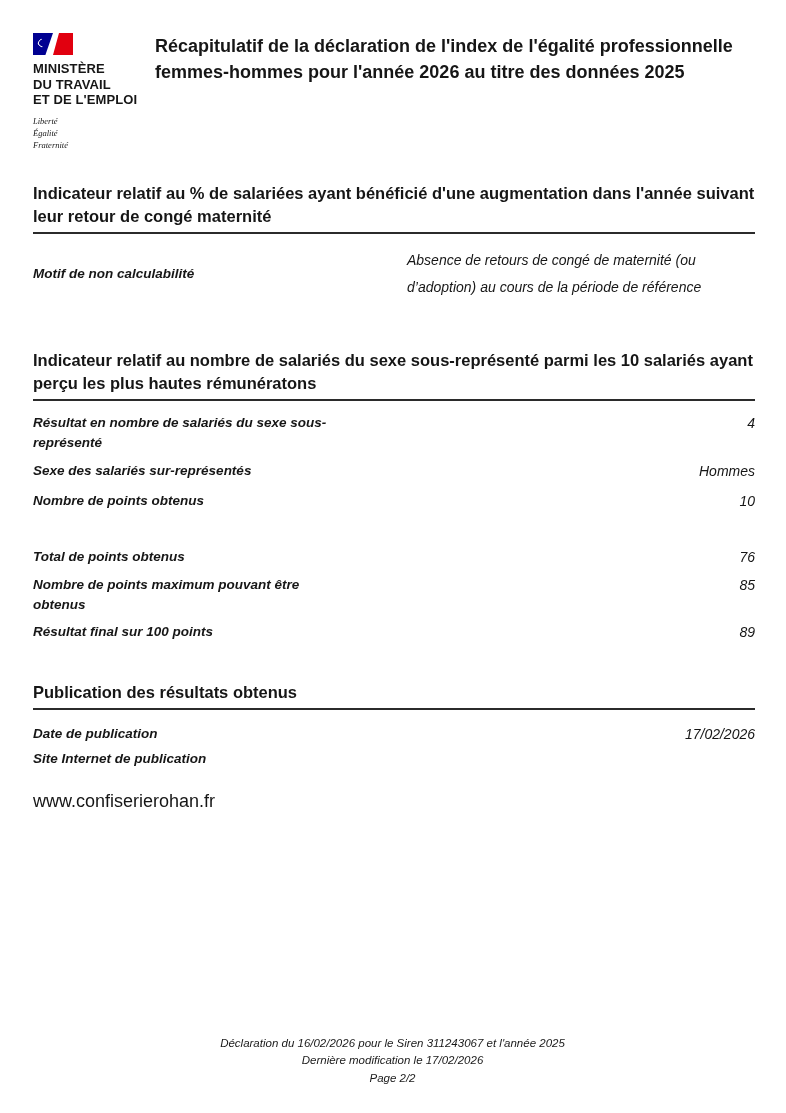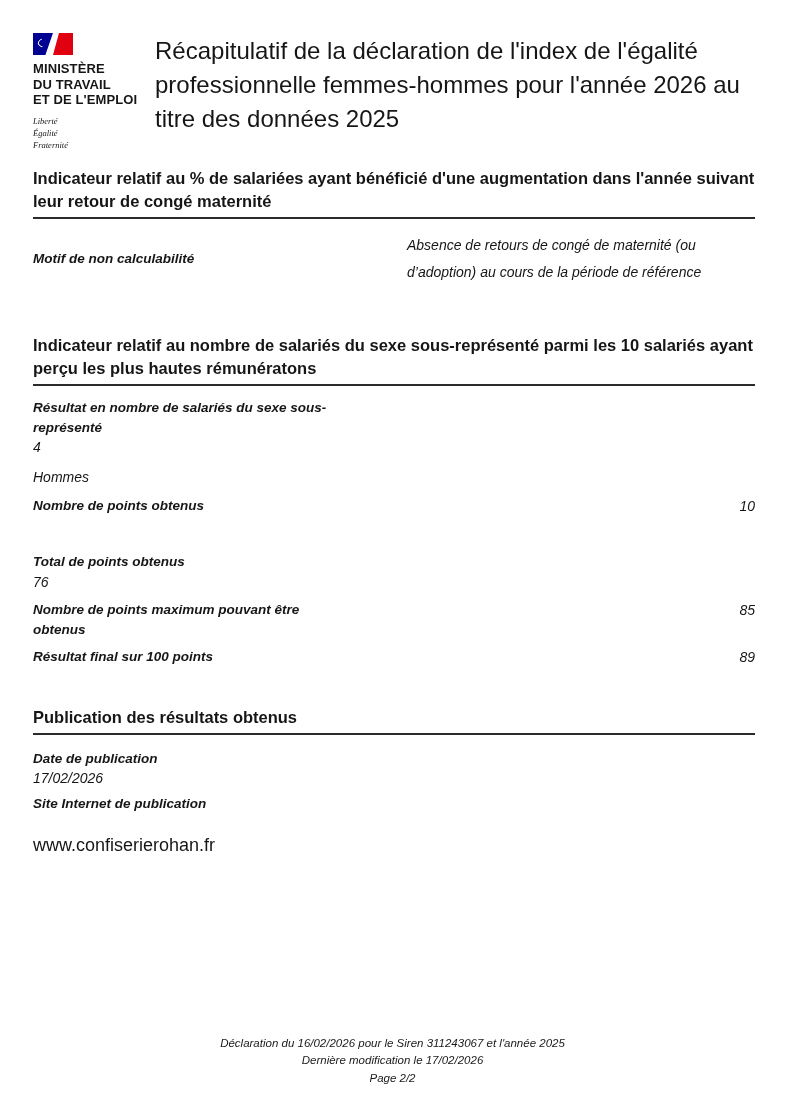--- a/index.html
+++ b/index.html
@@ -37,43 +37,43 @@
     background:#e1000f;
     clip-path:polygon(30% 0, 100% 0, 100% 100%, 0 100%);
   }
   .ministry-name { font-size:13px; font-weight:700; line-height:1.2; letter-spacing:0.1px; }
   .motto {
     margin-top:7px;
     font-family:"Liberation Serif", serif;
     font-style:italic; font-size:8.5px; line-height:1.45; color:#1a1a1a;
   }
   .doc-title {
-    flex:1; font-size:24px; font-weight:400; line-height:1.42; padding-top:1px;
+    flex:1; font-size:18px; font-weight:700; line-height:1.42; padding-top:1px;
   }
 
   
   .section-heading {
     font-size:16.5px; font-weight:700; line-height:1.4;
     padding-bottom:4px;
     border-bottom:2px solid #2b2b2b;
   }
-  .sec-maternity { margin-top:15px; }
+  .sec-maternity { margin-top:30px; }
   .sec-highpay   { margin-top:49px; }
   .sec-index     { margin-top:36px; }
   .sec-publication { margin-top:38px; }
 
   .row { display:flex; justify-content:space-between;font-style:italic; }
   .row-label { font-weight:700; font-size:13.5px; line-height:1.45; }
   .row-value { font-weight:400; font-size:14px; line-height:1.45; text-align:left; }
 
   .row--motif { margin-top:13px; align-items:center; }
   .row--motif .row-value { width:348px; line-height:1.9; }
 
   .kv { margin-top:9px; align-items:flex-start; }
-  .kv:first-of-type { margin-top:12px;flex-direction:column; }
+  .kv:first-of-type { margin-top:12px; }
   .kv .row-label { max-width:320px; }
 
   .sec-index .kv { margin-top:8px; }
   .sec-index .kv:first-of-type { margin-top:15px; }
 
   .sec-publication .kv:first-of-type { margin-top:14px; }
   .sec-publication .kv { margin-top:5px; }
   .pub-website { margin-top:20px; font-size:18px; font-weight:400; line-height:1.4; }
 
   
@@ -118,20 +118,21 @@
     </div>
   </div>
 
   <div class="section sec-highpay">
     <h2 class="section-heading">Indicateur relatif au nombre de salariés du sexe sous-représenté parmi les 10 salariés ayant perçu les plus hautes rémunératons</h2>
     <div class="row kv">
       <div class="row-label">Résultat en nombre de salariés du sexe sous-représenté</div>
       <div class="row-value">4</div>
     </div>
     <div class="row kv">
+      <div class="row-label">Sexe des salariés sur-représentés</div>
       <div class="row-value">Hommes</div>
     </div>
     <div class="row kv">
       <div class="row-label">Nombre de points obtenus</div>
       <div class="row-value">10</div>
     </div>
   </div>
 
   <div class="section sec-index">
     <div class="row kv">

